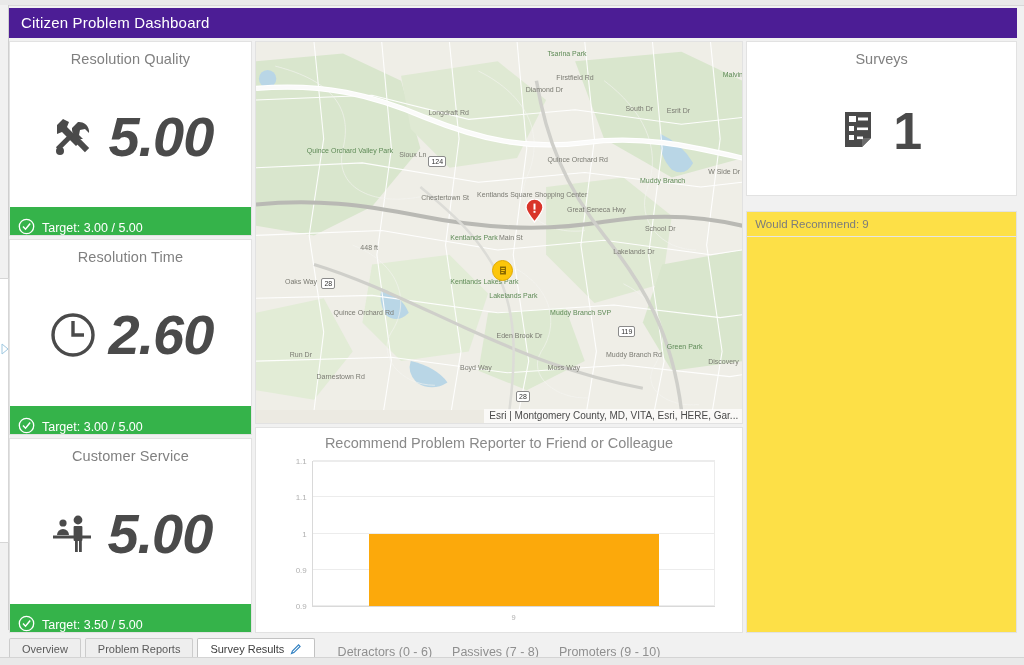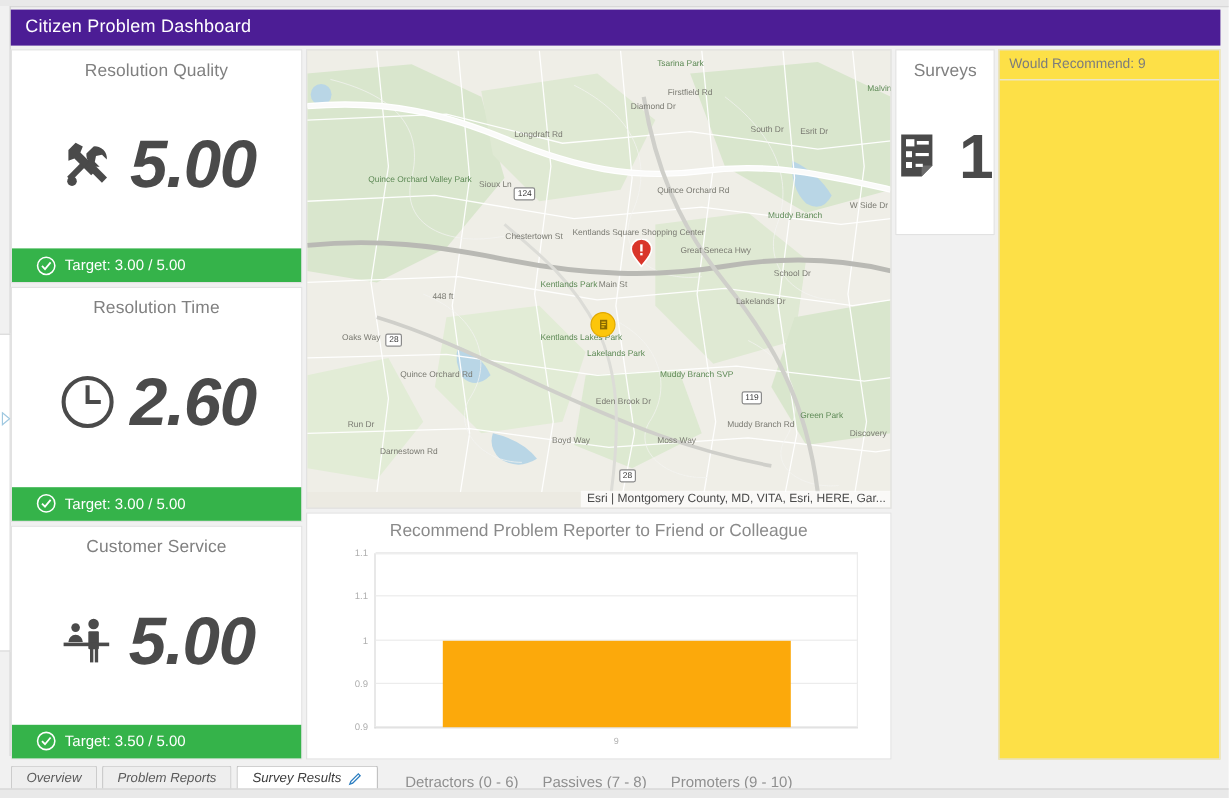--- a/index.html
+++ b/index.html
@@ -76,22 +76,22 @@
     gap: 9px;  font-style: italic;
   }
   .kpi-icon { color: #4a4a4a; display: flex; align-items: center; }
   .kpi-icon svg { display: block; }
   .kpi-value {
     color: #4a4a4a; font-size: 56px; font-weight: bold;
     line-height: 1; letter-spacing: -1px;
   }
   .kpi-target {
     height: 28px; background: #35b34a; color: #ffffff;
-    display: flex; align-items: center; gap: 7px;
-    padding-left: 20px; font-size: 12.5px;
+    display: flex; align-items: flex-end; gap: 7px;
+    padding-left: 8px; font-size: 12.5px;
     box-sizing: border-box;
   }
   .kpi-target svg { display: block; flex: none; }
 
   
   .center-col {
     width: 505px; display: flex; flex-direction: column; gap: 3px;
   }
   .map-card {
     height: 383px; background: #eceae2;
@@ -160,21 +160,21 @@
     position: absolute; color: #b0b0b0; font-size: 7.5px;
     transform: translateX(-50%); white-space: nowrap;
   }
   .legend-row {
     position: absolute; left: 0; right: 0; top: 188px;
     display: flex; justify-content: center; gap: 20px;
     color: #8f8f8f; font-size: 12.5px;
   }
 
   
-  .right-col { width: 280px; display: flex; flex-direction: row; gap: 3px; }
+  .right-col { width: 280px; display: flex; flex-direction: column; gap: 15px; }
   .survey-card {
     height: 155px; background: #ffffff;
     border: 1px solid #e2e2e2; box-sizing: border-box;
     display: flex; flex-direction: column;
   }
   .survey-title {
     text-align: center; color: #808080; font-size: 14.5px; padding-top: 9px;
   }
   .survey-body {
     flex: 1; display: flex; align-items: center; justify-content: center; gap: 12px;
@@ -192,21 +192,21 @@
     height: 25px; display: flex; align-items: center;
     padding-left: 8px; color: #7c7c7c; font-size: 11.5px;
     border-bottom: 1px solid #e6e6e6;
     box-sizing: border-box;
   }
 
   
   .tabbar {
     position: absolute; left: 9px; top: 634px;
     width: 1008px; height: 24px;
-    display: flex; align-items: flex-end; gap: 4px; font-style: italic;
+    display: flex; align-items: flex-end; gap: 4px;
   }
   .tab {
     height: 20px; padding: 0 12px;
     background: #eeeeee; border: 1px solid #cccccc; border-bottom: none;
     color: #5a5a5a; font-size: 11px;
     display: flex; align-items: center; gap: 6px;
     box-sizing: border-box;
     border-radius: 2px 2px 0 0;
   }
   .tab.active { background: #ffffff; color: #3d3d3d; border-color: #c2c2c2; }

